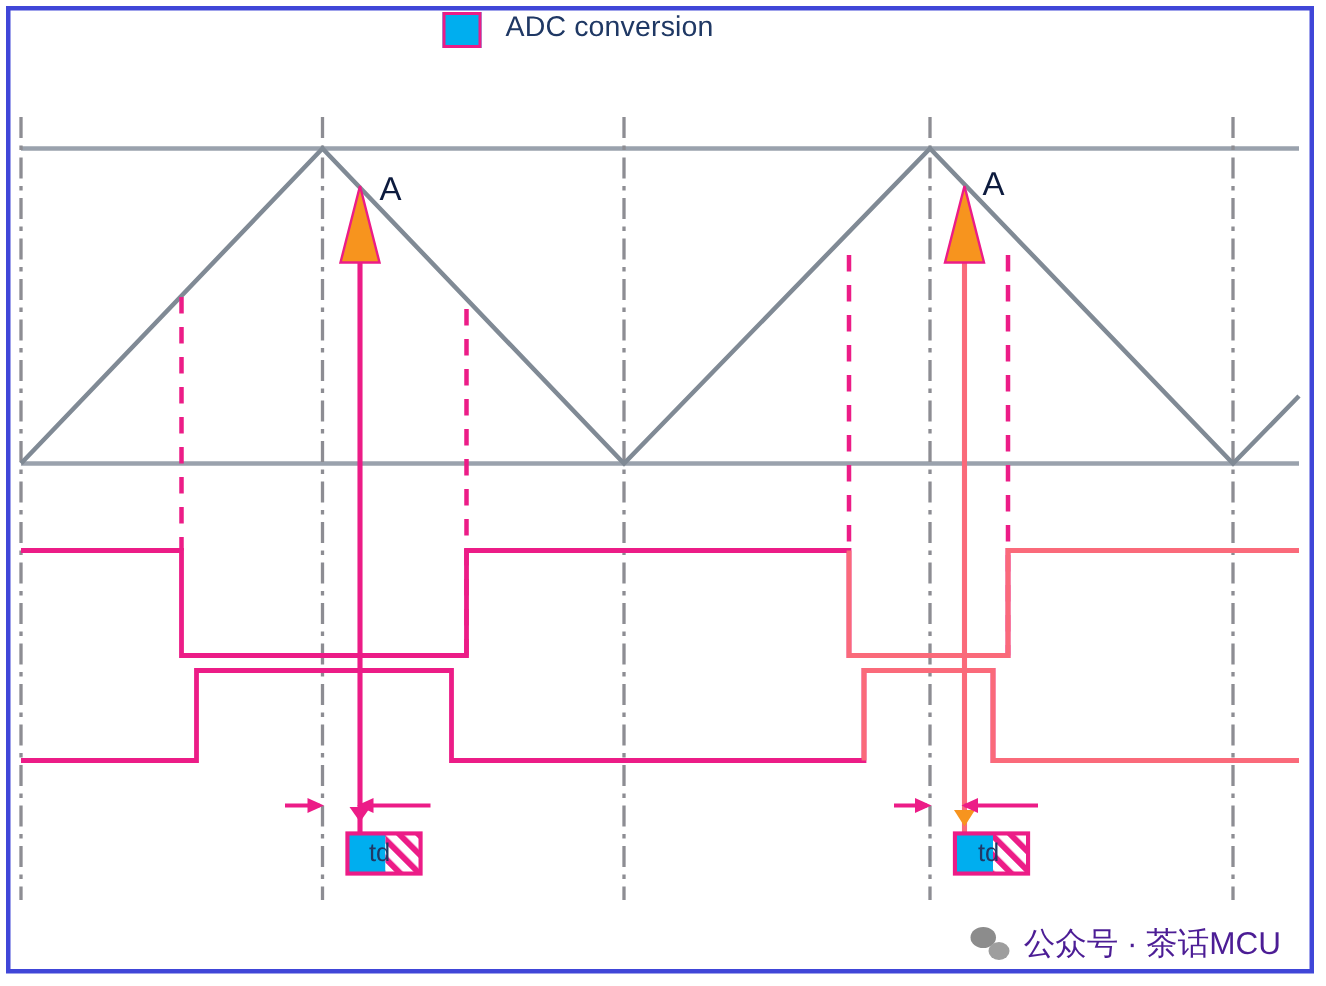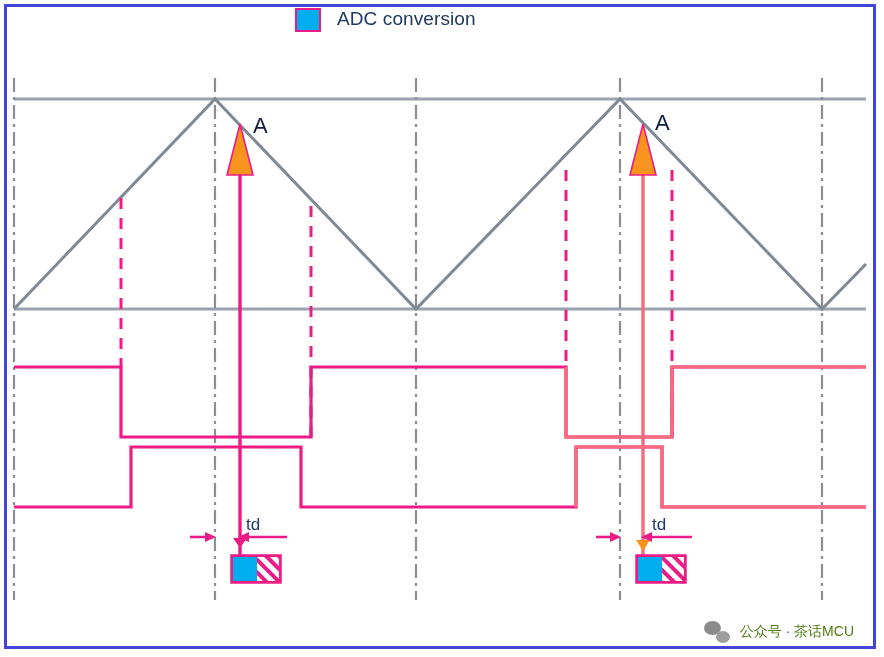--- a/index.html
+++ b/index.html
@@ -9,26 +9,26 @@
          border:3px solid #4046d8;box-sizing:border-box;background:#ffffff;}
   #legend{position:absolute;left:295px;top:8px;width:420px;}
   .legend-row{display:flex;align-items:flex-start;height:32px;}
   .sw{width:26px;height:24px;box-sizing:border-box;border:2px solid #ec1c87;margin-right:16px;flex:0 0 auto;}
   .sw-adc{background:#00aeef;}
   .sw-spi{background:
      repeating-linear-gradient(-45deg,#ec1c87 0 4px,#ffffff 4px 9px);}
   .legend-label{font-size:19px;color:#1f3864;white-space:nowrap;letter-spacing:.1px;}
   #plot{position:absolute;left:0;top:0;width:884px;height:657px;}
   #watermark{position:absolute;right:30px;bottom:14px;display:flex;align-items:center;gap:10px;}
-  #watermark .wm-text{font-size:14px;color:#4d7c0f;white-space:nowrap;}
+  #watermark .wm-text{font-size:21px;color:#4c1d95;white-space:nowrap;}
   .wm-icon{width:26px;height:22px;position:relative;flex:0 0 auto;}
   .wm-icon .b1{position:absolute;left:0;top:0;width:17px;height:14px;border-radius:50%;background:#8c8c8c;}
   .wm-icon .b2{position:absolute;right:0;bottom:0;width:14px;height:12px;border-radius:50%;background:#9e9e9e;}
   .lbl{position:absolute;font-size:22px;color:#0d1b3e;}
-  .lbl-td{font-size:17px;color:#1f3864;}
+  .lbl-td{font-size:17px;color:#1f3864;margin-top:44px;}
 </style>
 </head>
 <body>
 
 <div id="root">
   <div id="frame"></div>
 
   <svg id="plot" viewBox="0 0 884 657" width="884" height="657" xmlns="http://www.w3.org/2000/svg">
     <defs>
       <pattern id="hatch" patternUnits="userSpaceOnUse" width="9" height="9" patternTransform="rotate(-45)">

